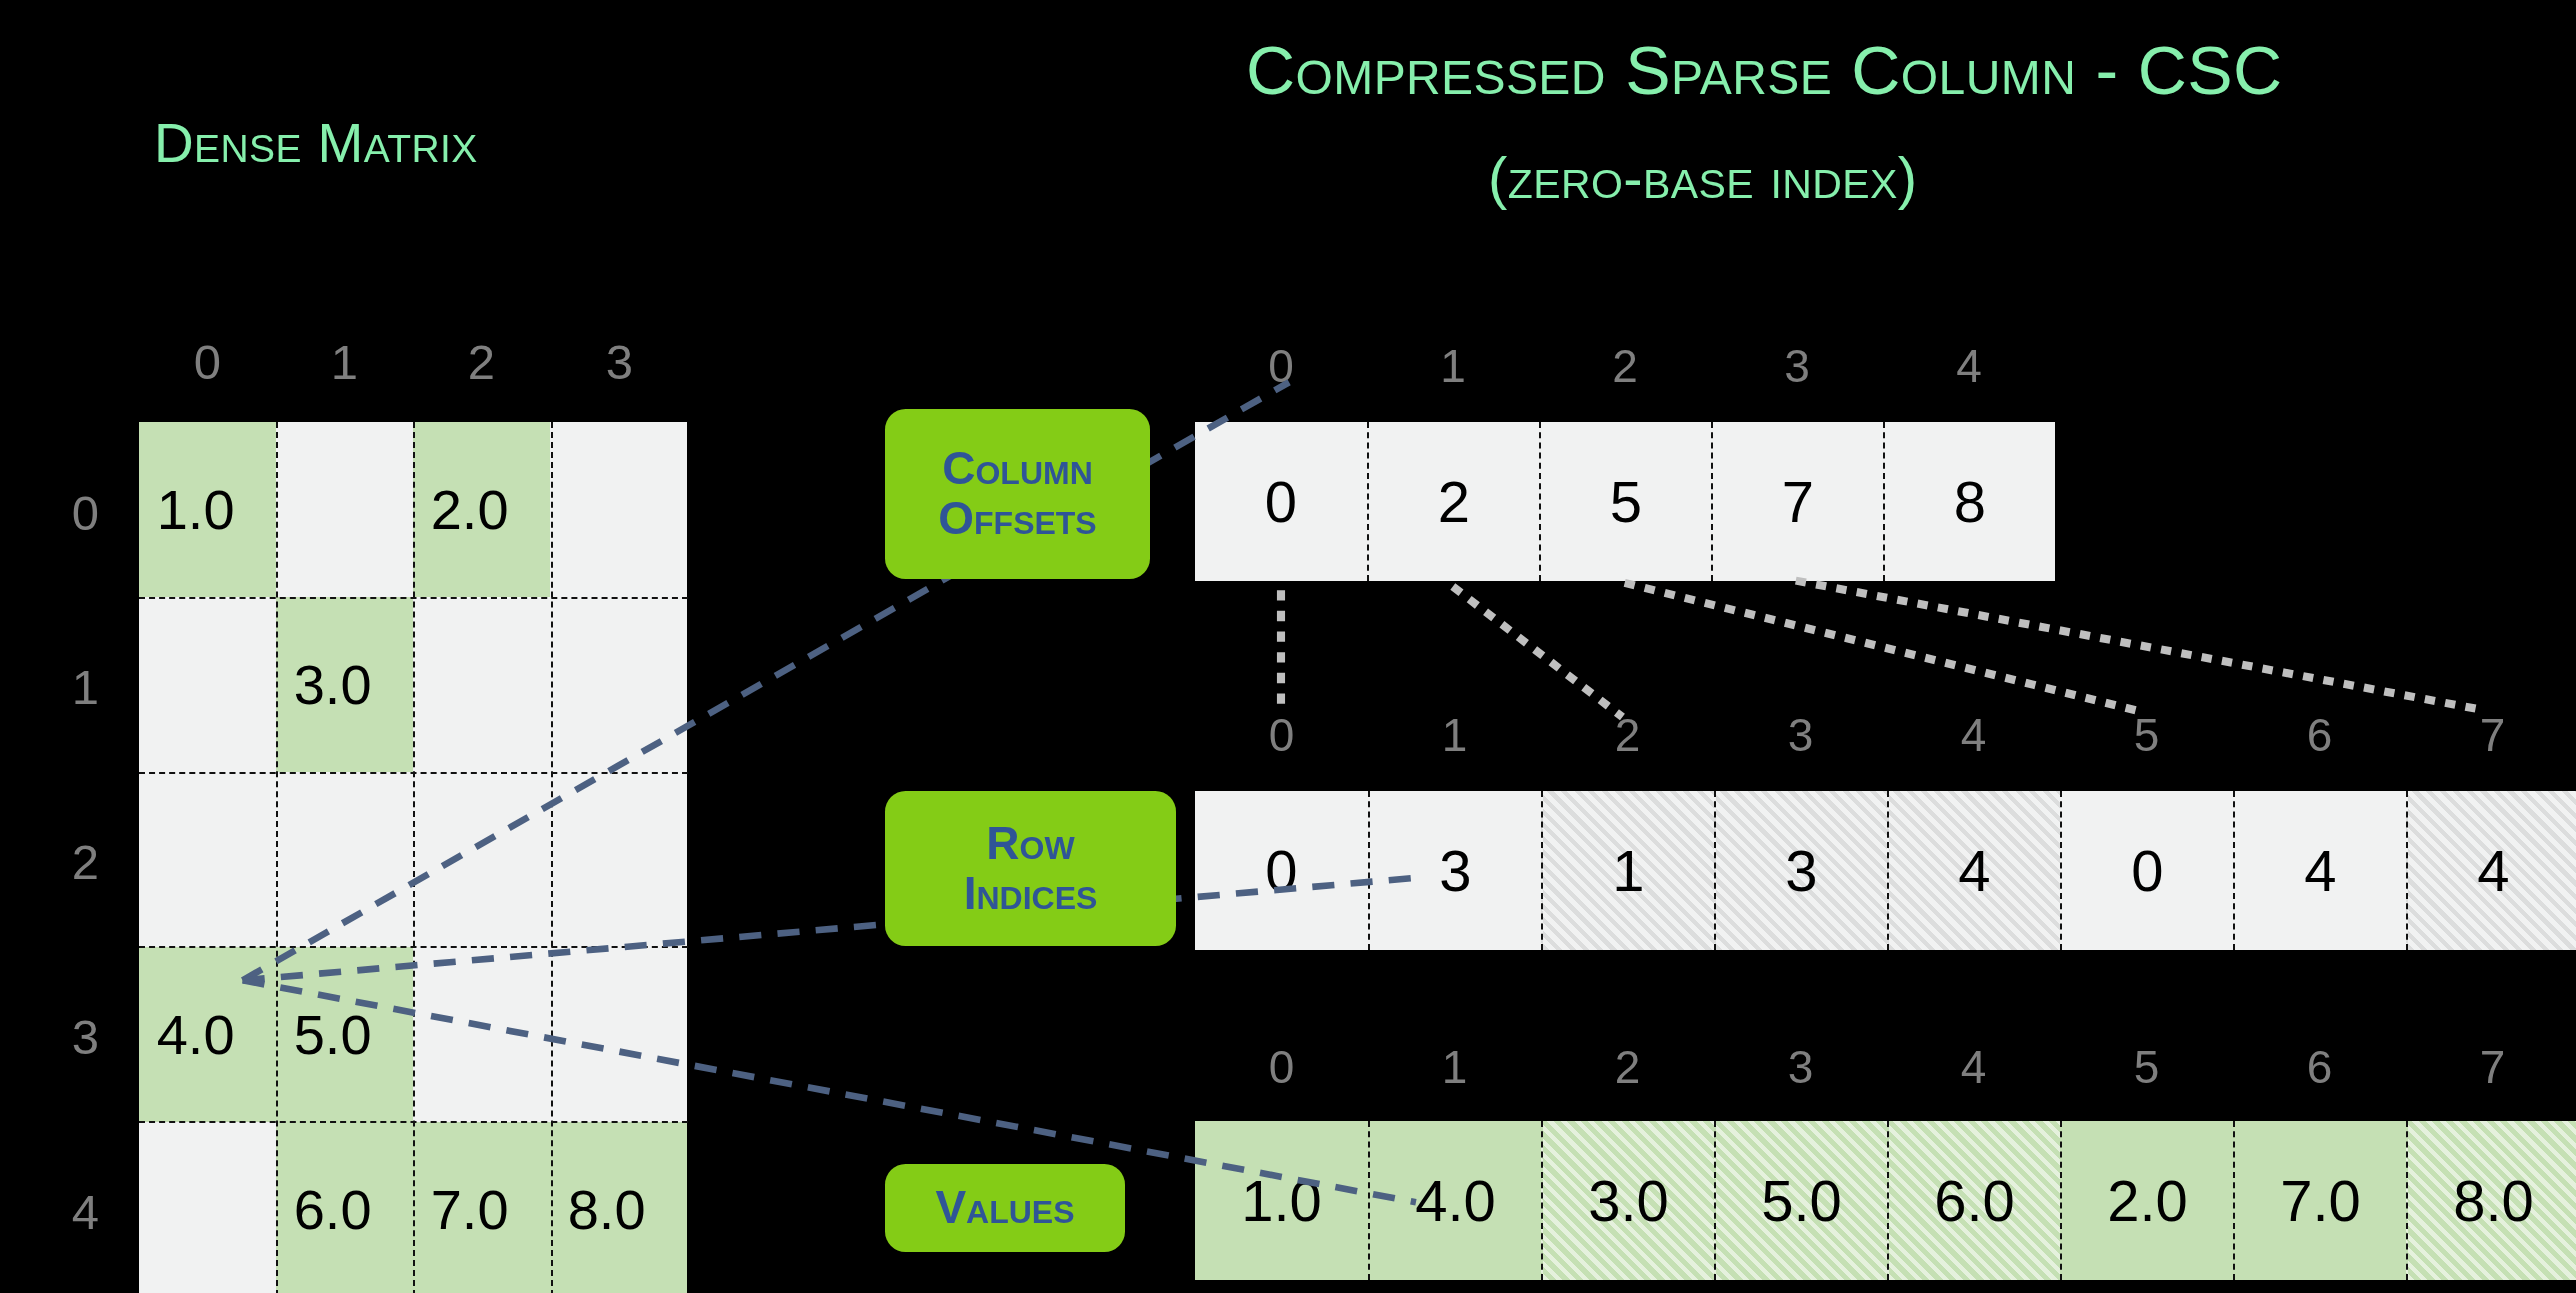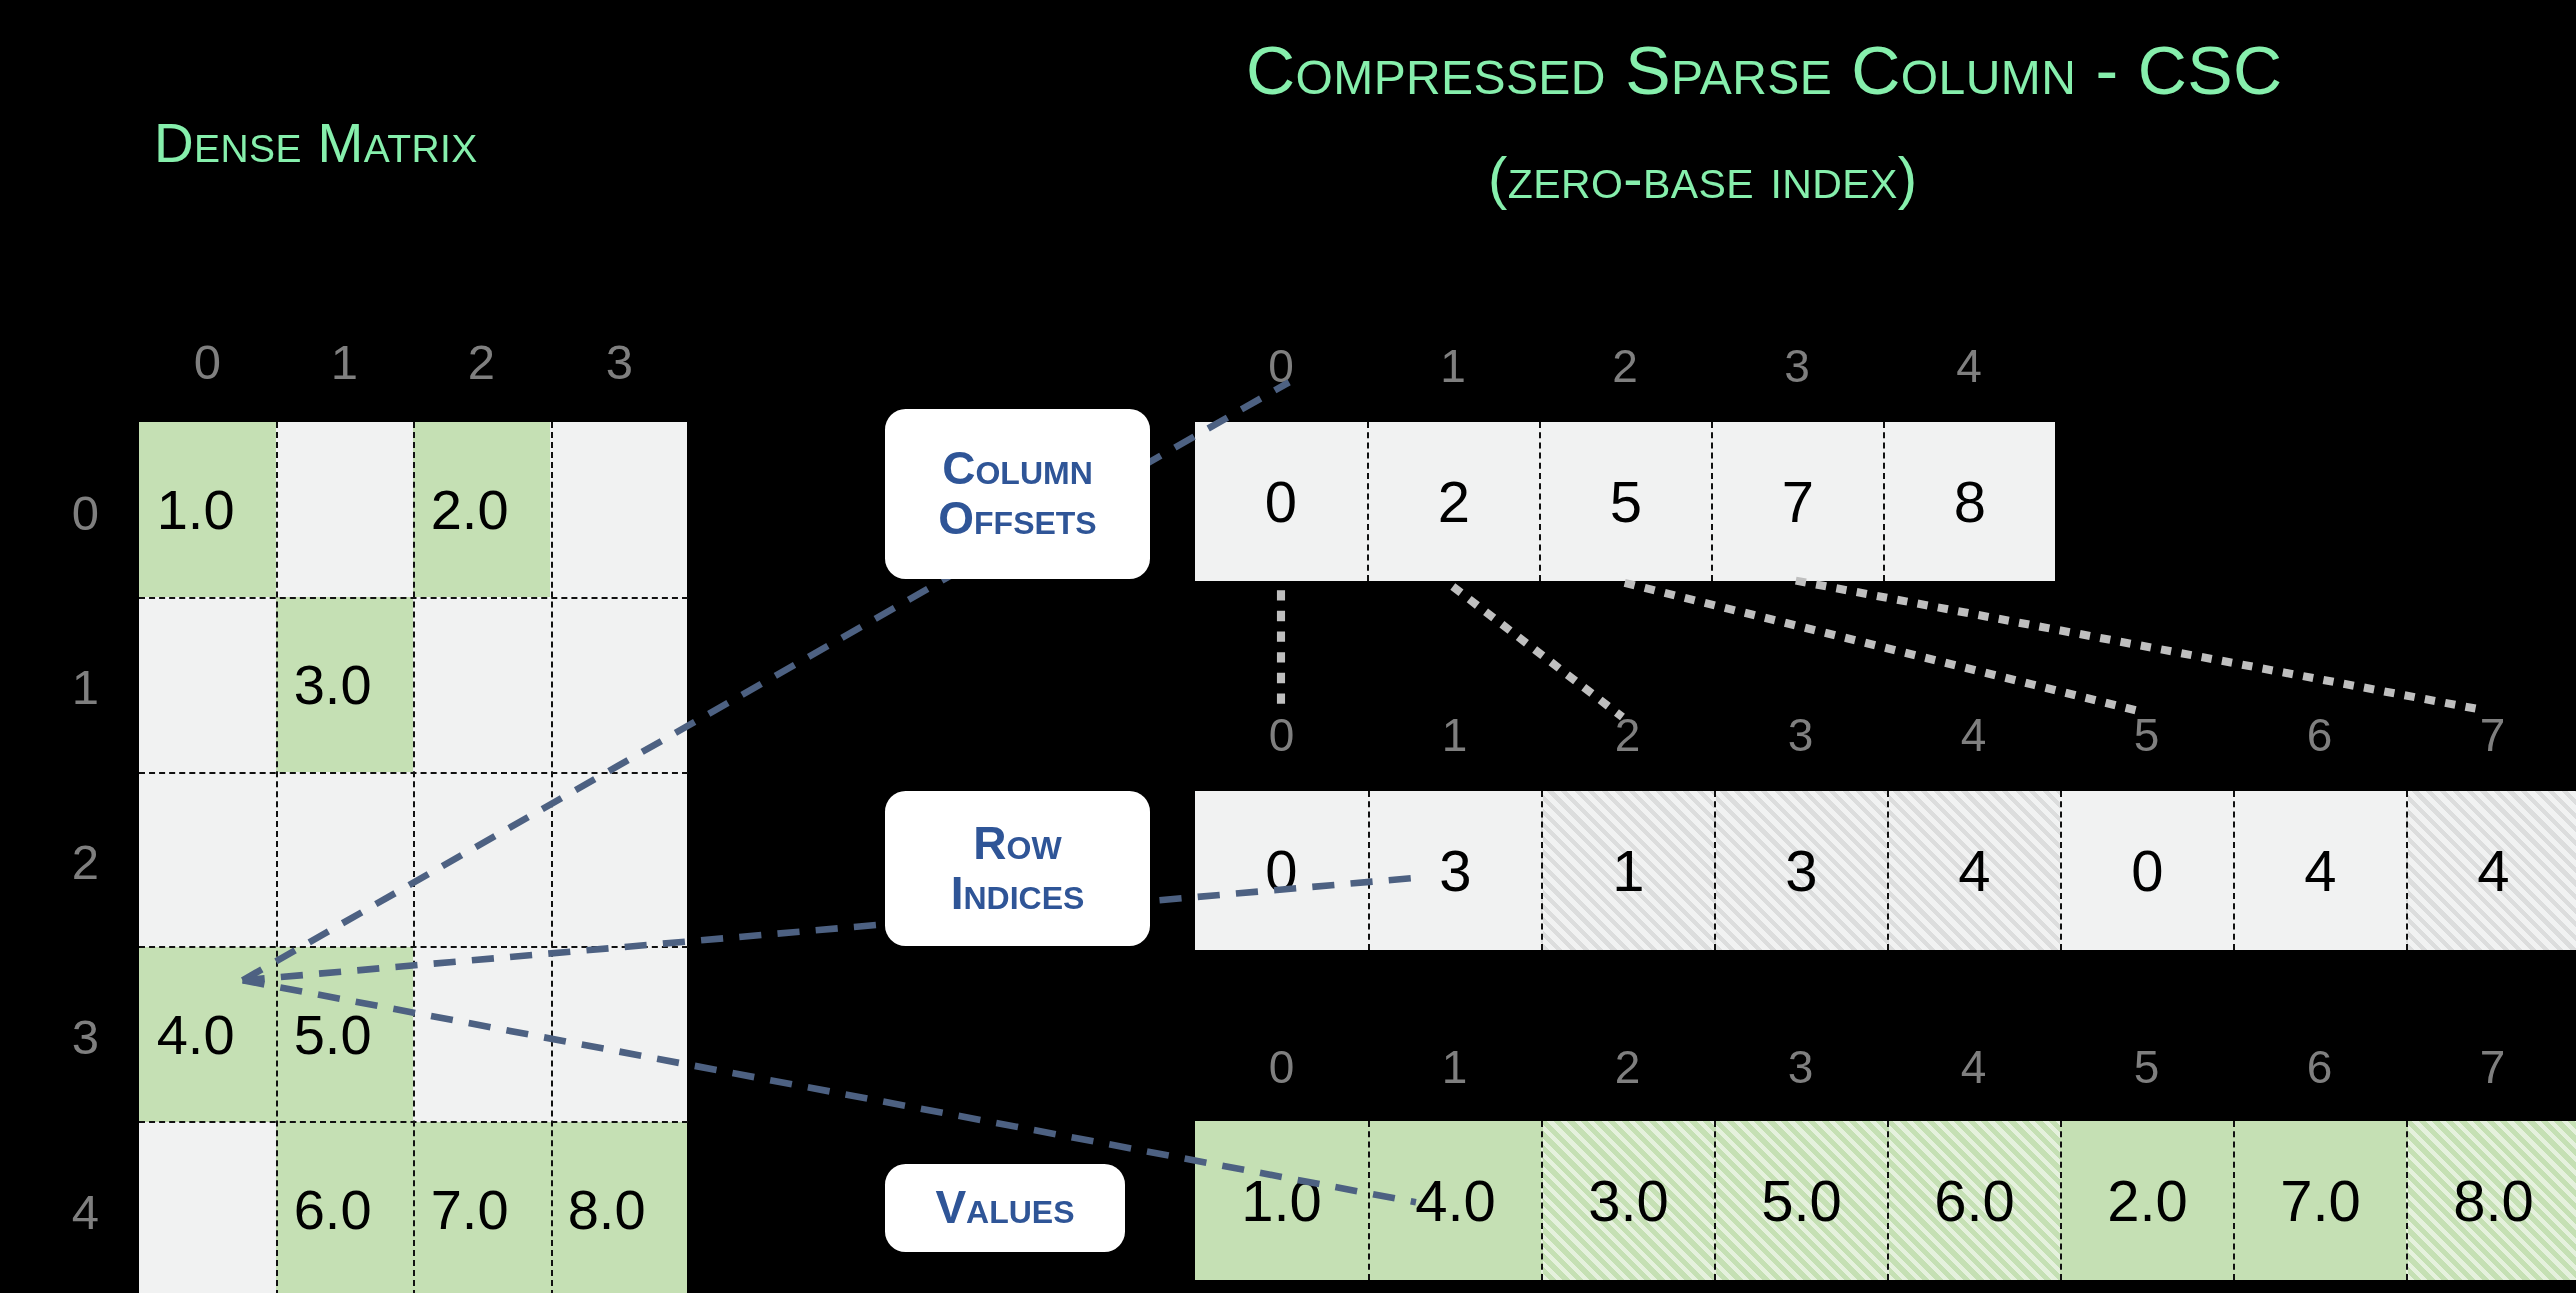--- a/index.html
+++ b/index.html
@@ -31,25 +31,25 @@
   .dm-cell:not(:nth-child(4n)){box-shadow:inset -2.2px 0 0 0 transparent;}
   .dm-vline{position:absolute;top:0;height:874px;border-left:2.9px dashed #111;}
   .dm-hline{position:absolute;left:0;width:549px;border-top:2.9px dashed #111;}
 
   .dm-coltick{position:absolute;top:-88px;width:137px;text-align:center;
               color:#7f7f7f;font-size:49px;}
   .dm-rowtick{position:absolute;left:-83px;width:59px;text-align:center;
               color:#7f7f7f;font-size:49px;}
 
   
-  .pill{position:absolute;background:#ffffff;border-radius:20.6px;color:#2f5597;
+  .pill{position:absolute;background:#84cc16;border-radius:20.6px;color:#2f5597;
         font-weight:bold;font-variant:small-caps;display:flex;align-items:center;
         justify-content:center;text-align:center;line-height:1.08;z-index:6;}
   #lbl-coloff{left:885px;top:409px;width:265px;height:170px;font-size:46px;}
-  #lbl-rowidx{left:885px;top:791px;width:265px;height:155px;font-size:46px;}
+  #lbl-rowidx{left:885px;top:791px;width:291px;height:155px;font-size:46px;}
   #lbl-values{left:885px;top:1164px;width:240px;height:88px;font-size:46px;}
 
   
   .arr{position:absolute;display:grid;box-sizing:border-box;}
   .cell{position:relative;display:flex;align-items:center;justify-content:center;
         font-size:58px;color:#000;background:#f1f2f2;box-sizing:border-box;}
   .cell + .cell{border-left:2.9px dashed #111;}
   .cell.hatch{
     background-image:
       repeating-linear-gradient(45deg,

